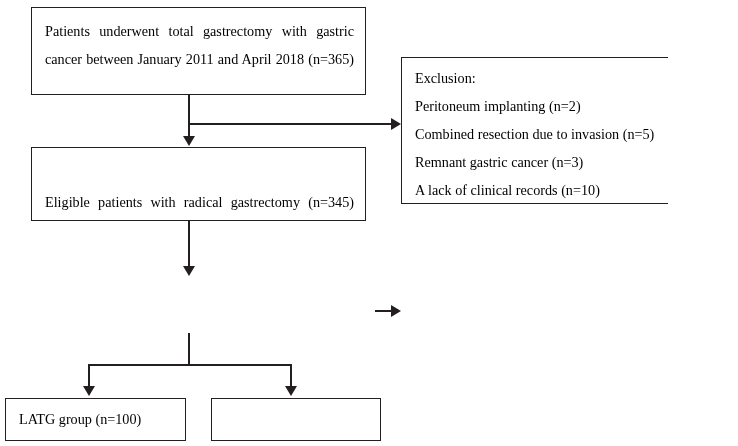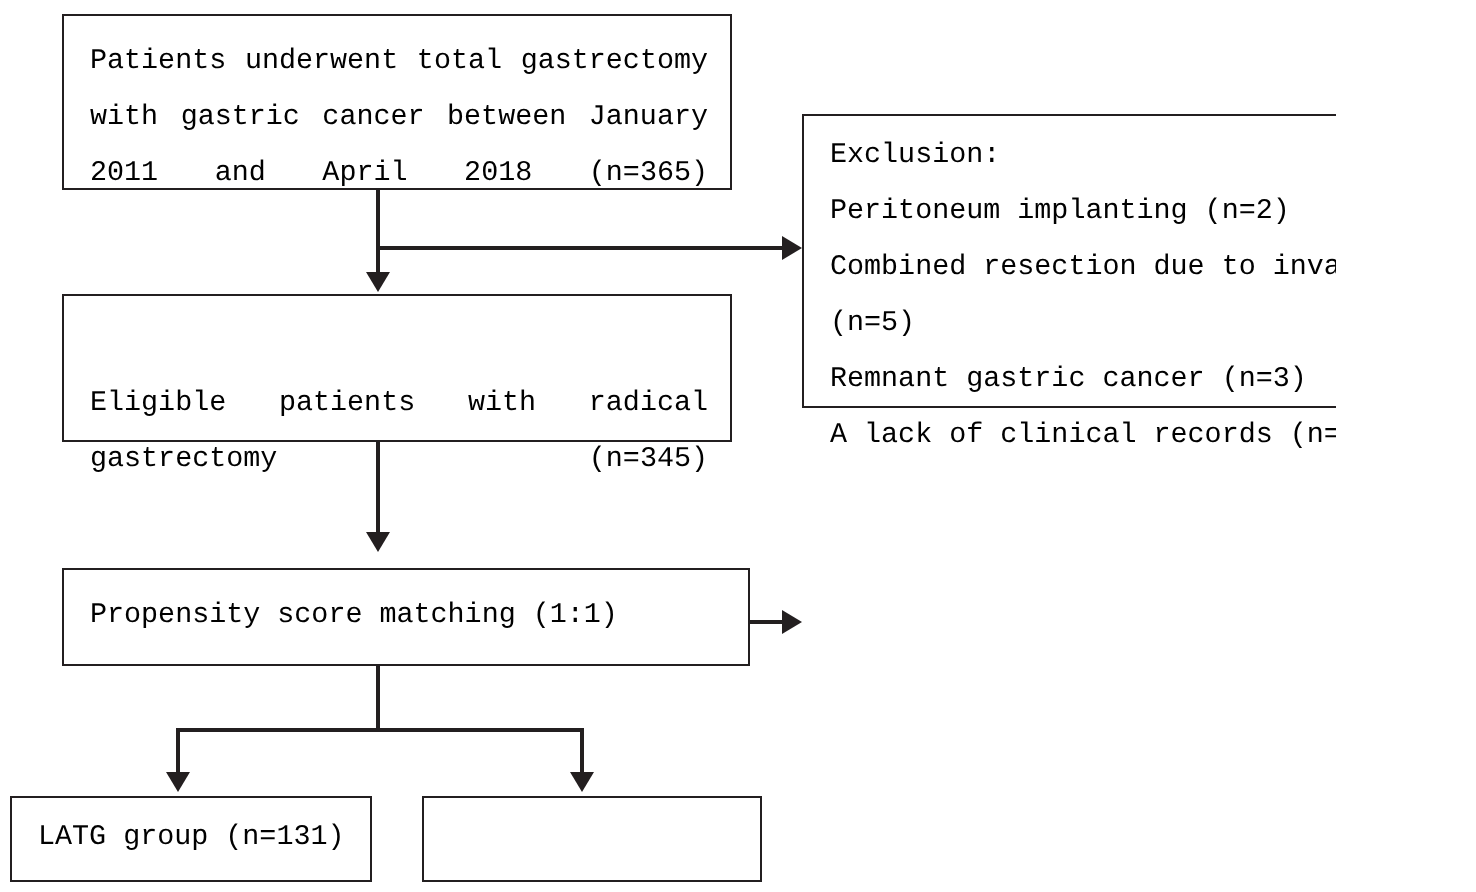--- a/index.html
+++ b/index.html
@@ -5,21 +5,21 @@
   html, body {
     margin: 0;
     padding: 0;
     background: #ffffff;
   }
   #canvas {
     position: relative;
     width: 668px;
     height: 446px;
     background: #ffffff;
-    font-family: Liberation Mono, monospace;
+    font-family: Liberation Serif, serif;
     color: #000000;
     overflow: hidden;
   }
   .node {
     position: absolute;
     box-sizing: border-box;
     border: 1.6px solid #231f20;
     background: #ffffff;
   }
   .node .txt {
@@ -112,27 +112,24 @@
 Peritoneum implanting (n=2)
 Combined resection due to invasion (n=5)
 Remnant gastric cancer (n=3)
 A lack of clinical records (n=10)</div>
   </div>
 
   <div class="node justify" id="node-eligible">
     <div class="txt">Eligible patients with radical gastrectomy (n=345)</div>
   </div>
 
-  <div class="node" id="node-psm">
-    <div class="txt">Propensity score matching (1:1)</div>
-  </div>
 
 
   <div class="node" id="node-latg">
-    <div class="txt">LATG group (n=131)</div>
+    <div class="txt">LATG group (n=100)</div>
   </div>
 
   <div class="node" id="node-otg">
     <div class="txt">OTG group (n=131)</div>
   </div>
 
   <div class="line vline" id="edge-cohort-stem"></div>
   <div class="arrow-down" id="edge-cohort-arrow"></div>
 
   <div class="line hline" id="edge-exclusion-h"></div>

